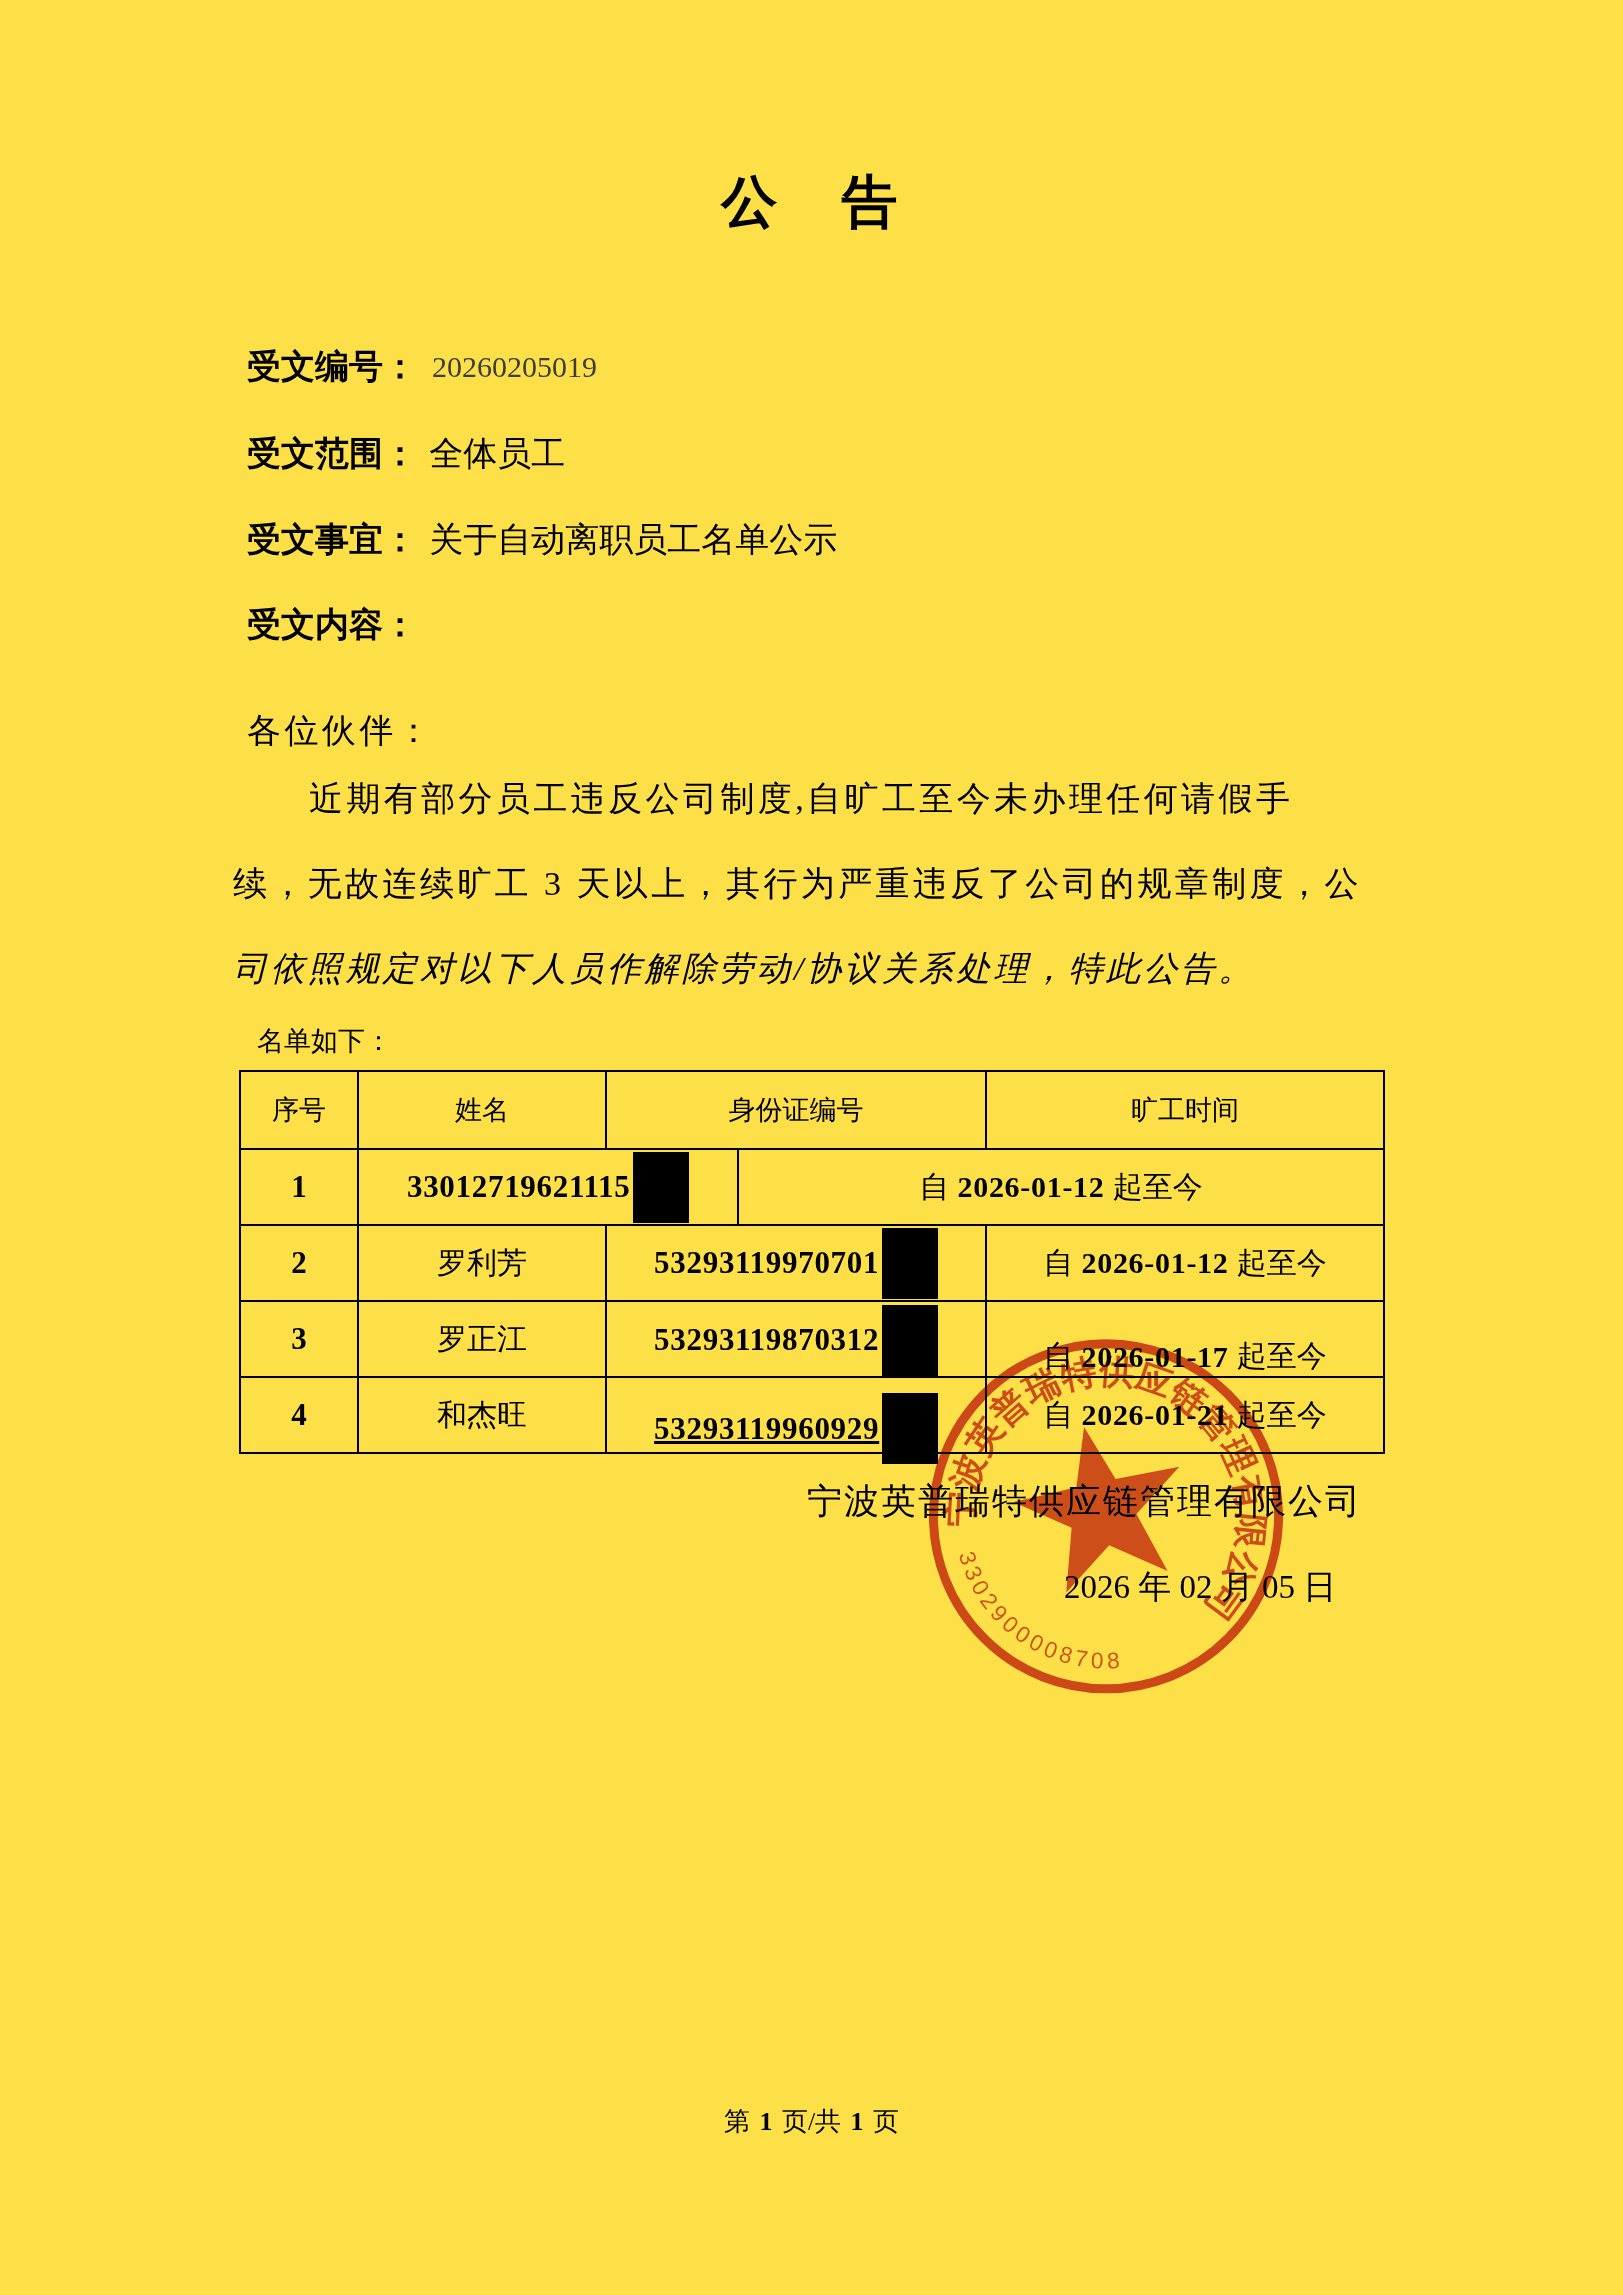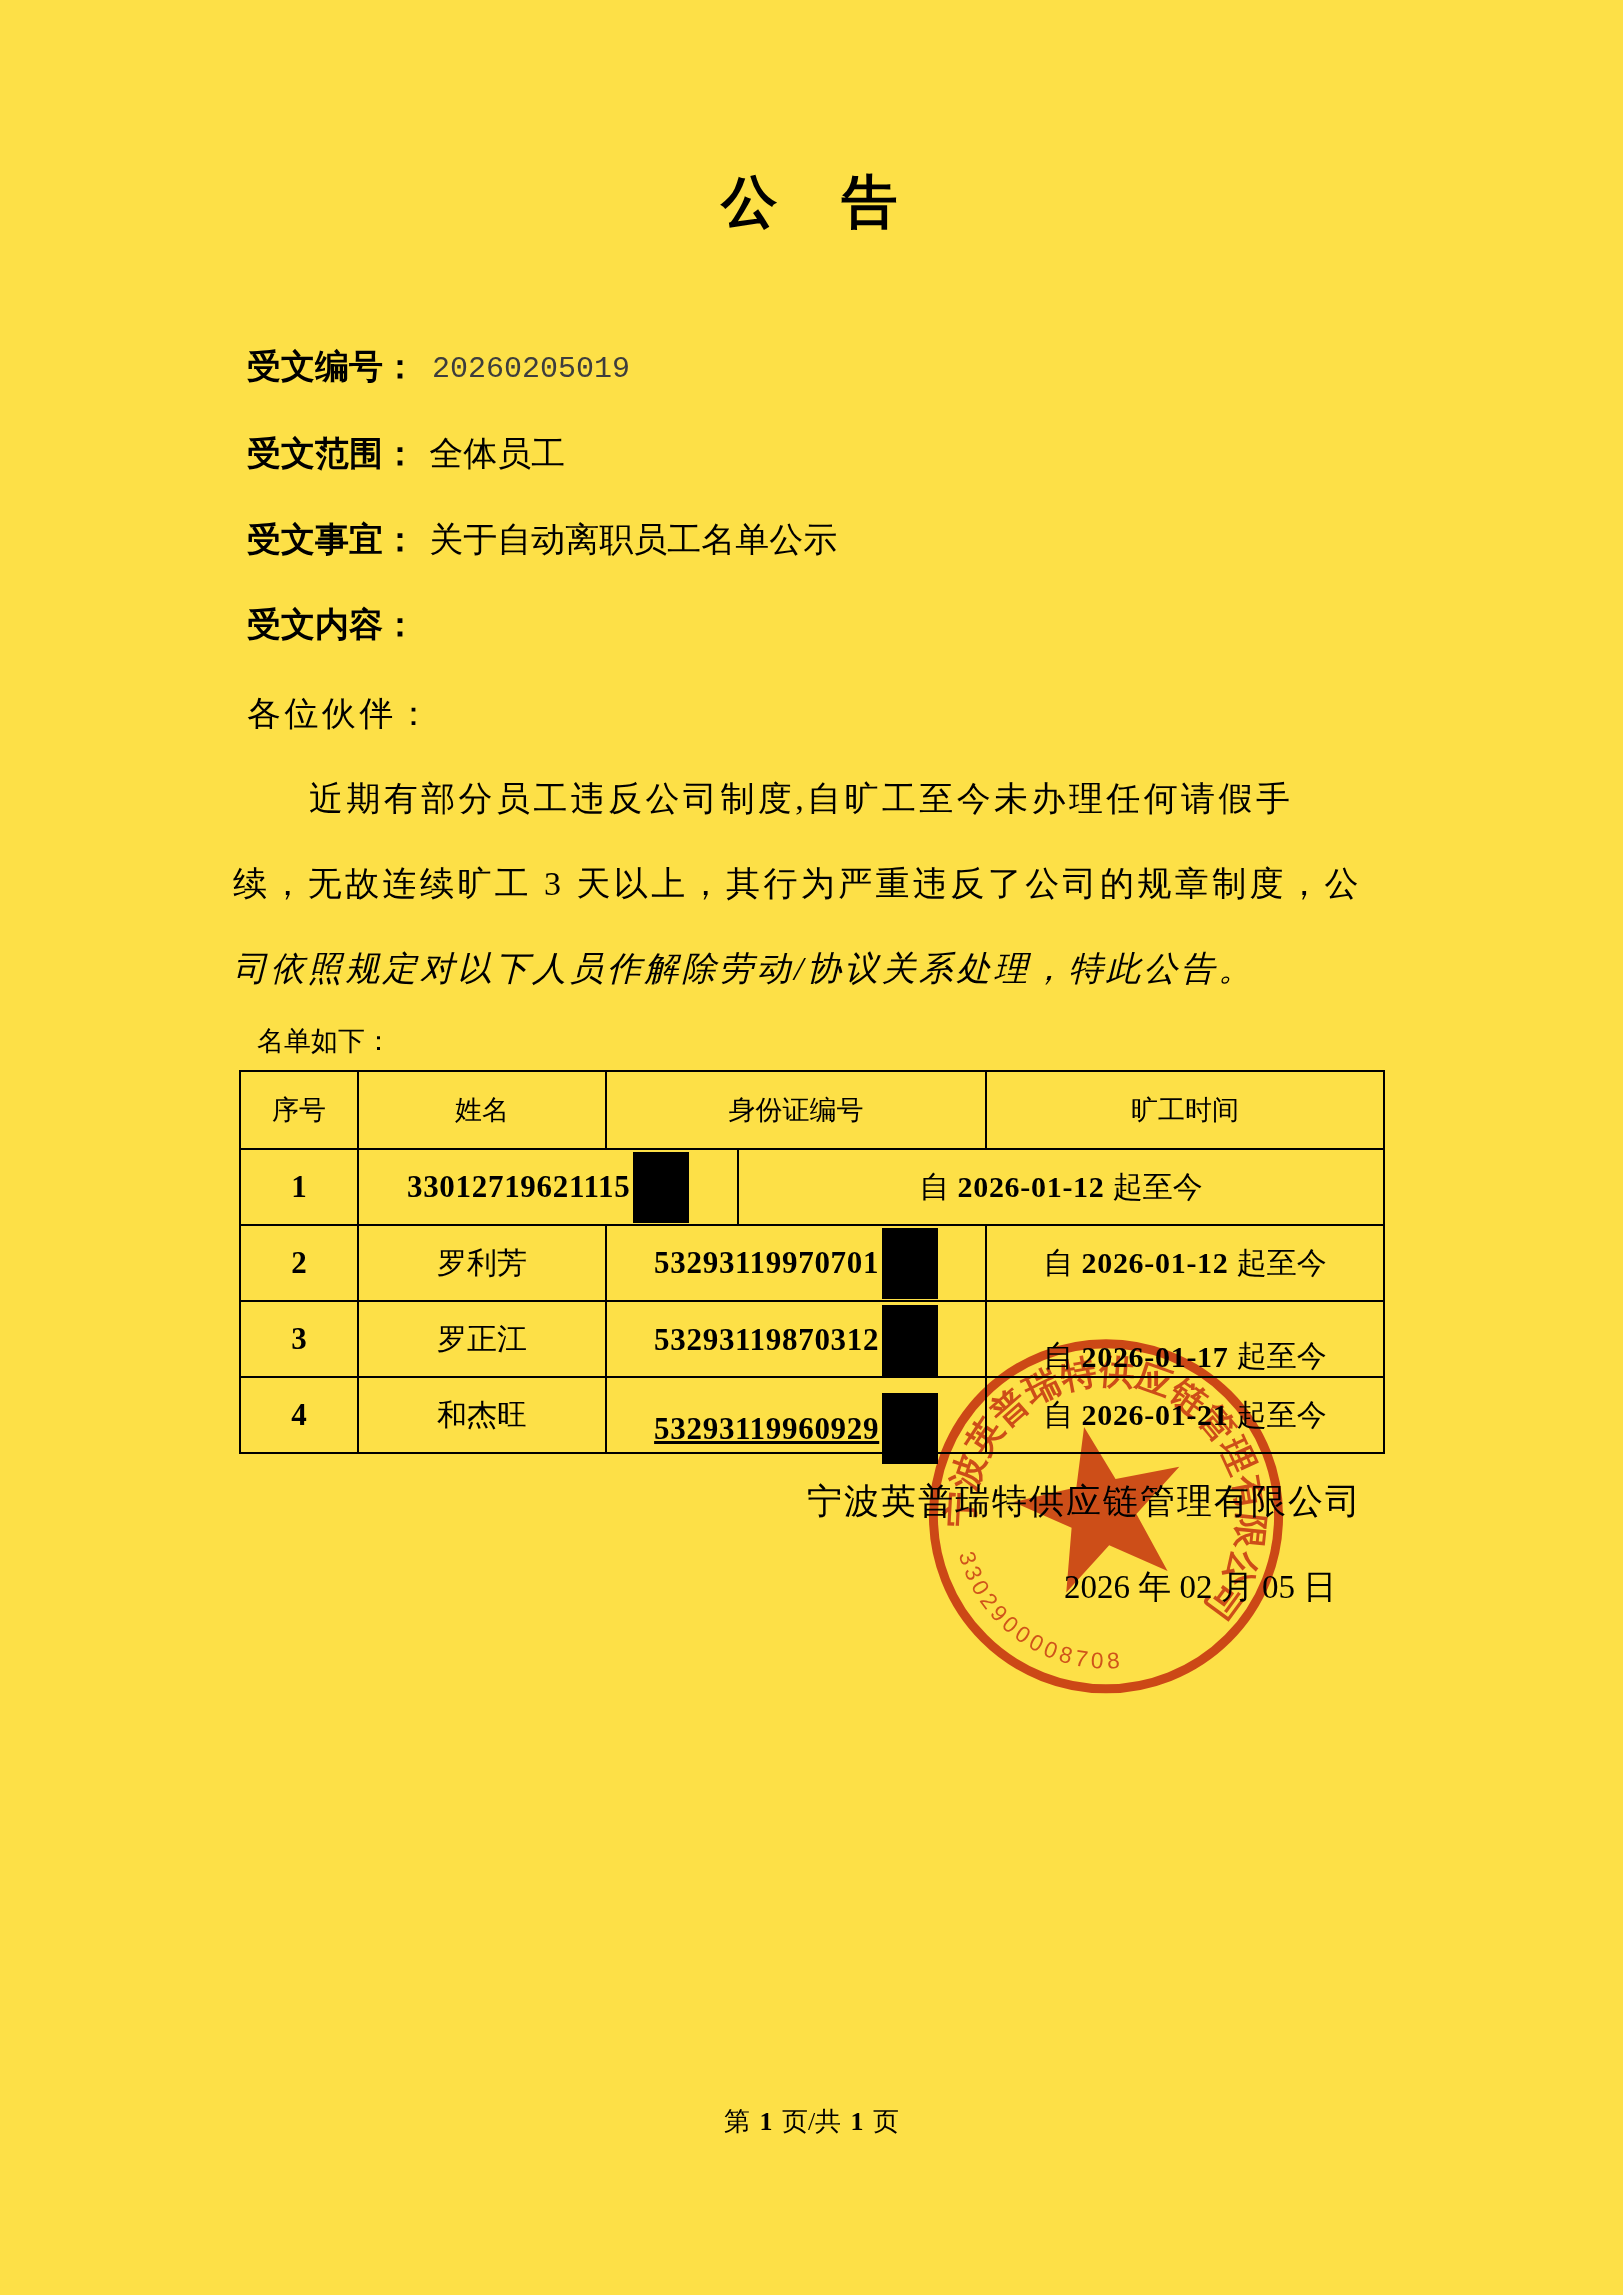--- a/index.html
+++ b/index.html
@@ -15,21 +15,21 @@
     position:absolute;top:165px;left:0;right:0;
     text-align:center;
     font-size:56px;font-weight:600;
     letter-spacing:4.1px;
     white-space:pre;
   }
   .meta-line{position:absolute;left:247px;font-size:34px;line-height:1.15;white-space:nowrap;}
   .lbl{font-weight:700;}
   .val{font-weight:400;margin-left:12.3px;}
   .val-num{
-    font-family:Liberation Mono, monospace;
+    font-family:Liberation Serif, serif;
     font-size:30px;color:#3d3d3d;margin-left:15px;
     position:relative;top:-1.4px;
   }
   .body-line{position:absolute;left:233px;font-size:34px;letter-spacing:3.4px;white-space:nowrap;}
   .indent{padding-left:76px;}
   .list-intro{position:absolute;left:257px;font-size:27px;}
   
   .dtable{
     position:absolute;left:239px;top:1070px;width:1146px;
     border:2.7px solid #000;box-sizing:border-box;
@@ -98,21 +98,21 @@
   </div>
 
   <div class="meta-line" style="top:520px;">
     <span class="lbl">受文事宜：</span><span class="val">关于自动离职员工名单公示</span>
   </div>
 
   <div class="meta-line" style="top:605px;">
     <span class="lbl">受文内容：</span>
   </div>
 
-  <div class="body-line" style="top:691px;left:247px;">各位伙伴：</div>
+  <div class="body-line" style="top:708px;left:247px;">各位伙伴：</div>
 
   <div class="body-line indent" style="top:776px;">近期有部分员工违反公司制度,自旷工至今未办理任何请假手</div>
   <div class="body-line" style="top:861px;">续，无故连续旷工 3 天以上，其行为严重违反了公司的规章制度，公</div>
   <div class="body-line" style="top:946px;font-style:italic;">司依照规定对以下人员作解除劳动/协议关系处理，特此公告。</div>
 
   <div class="list-intro" style="top:1023px;">名单如下：</div>
 
   <div class="dtable">
     <div class="trow thead">
       <div class="c c1">序号</div>

